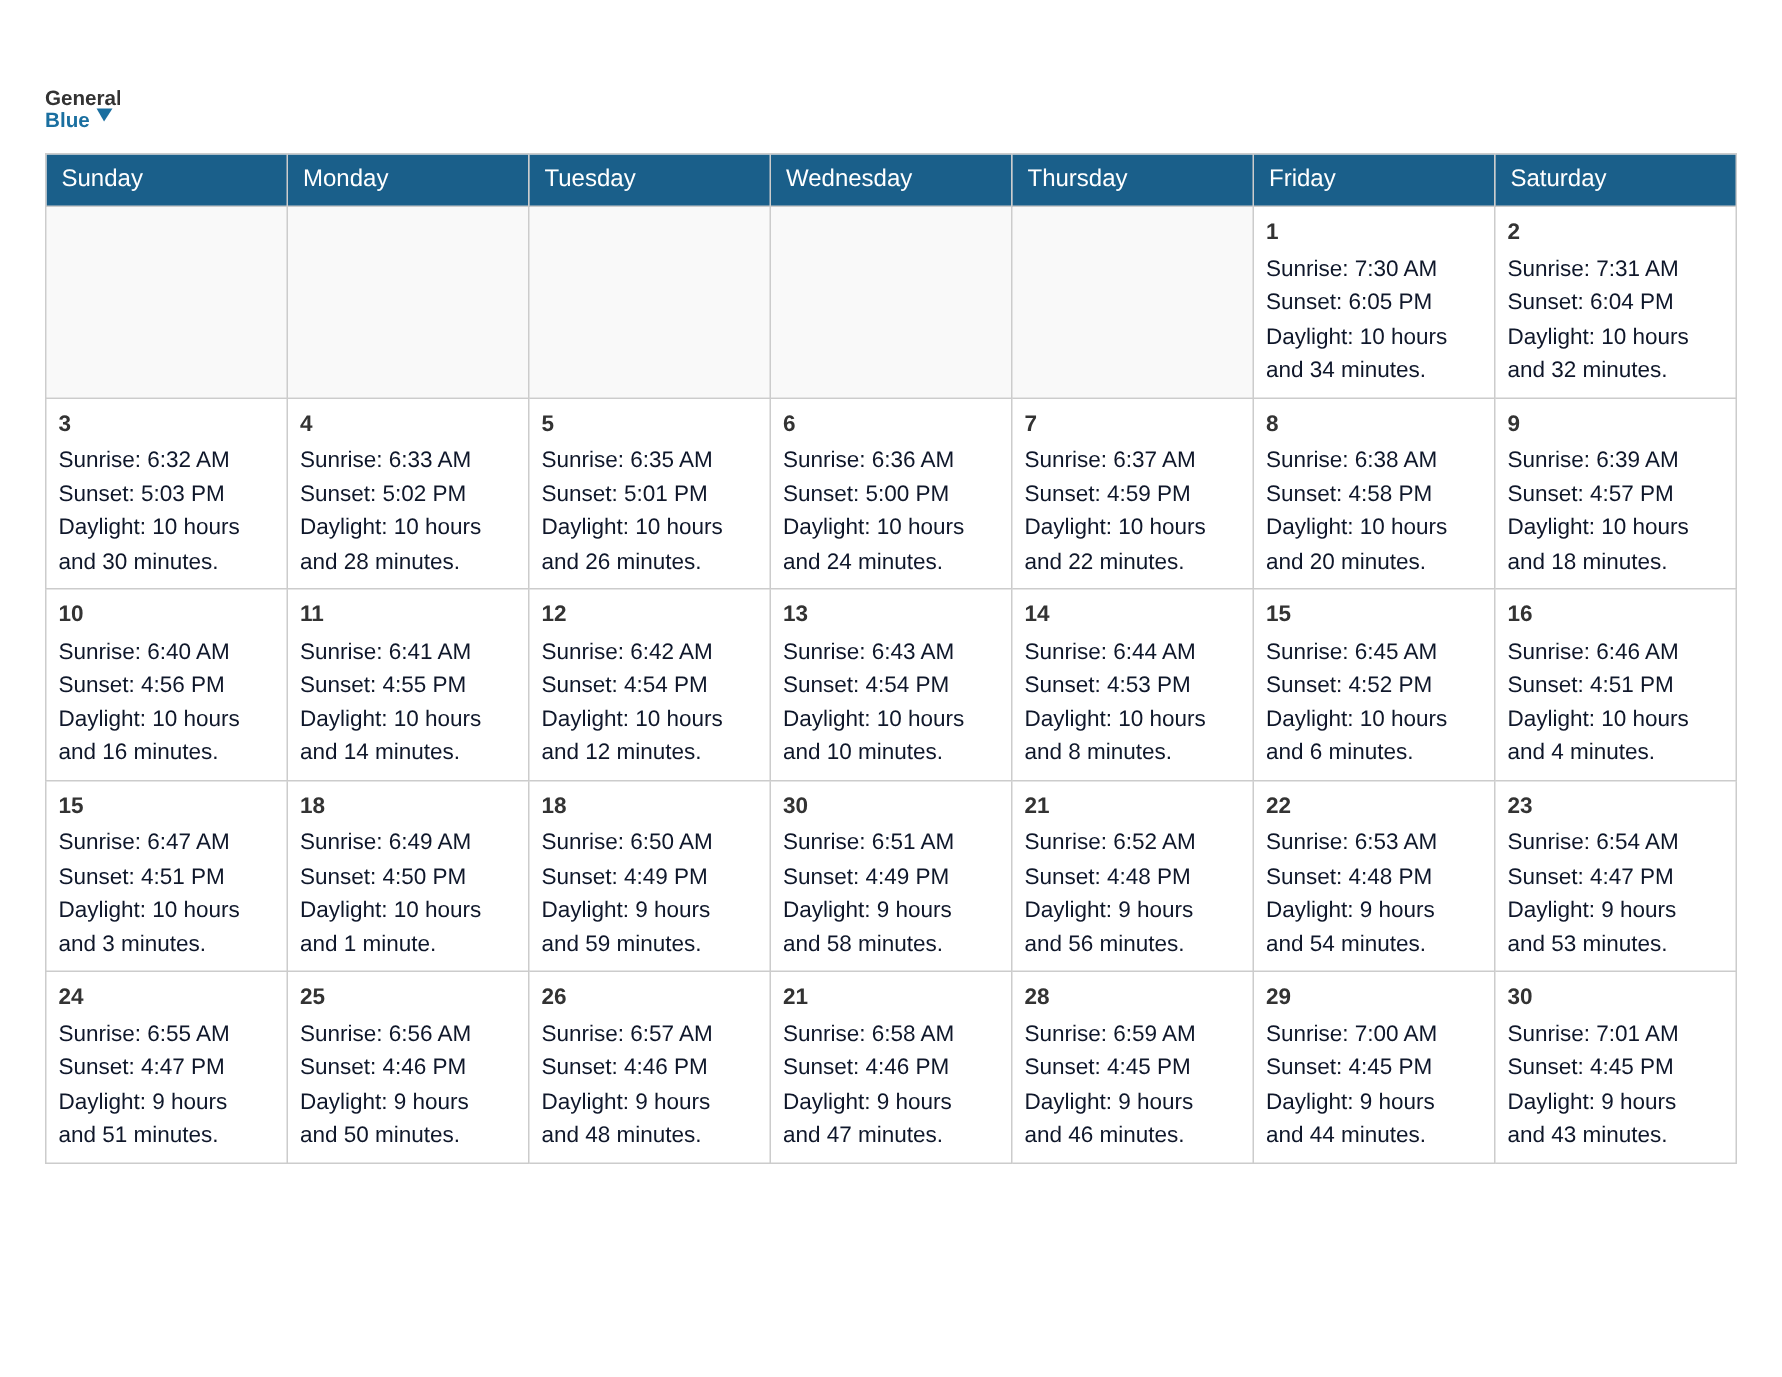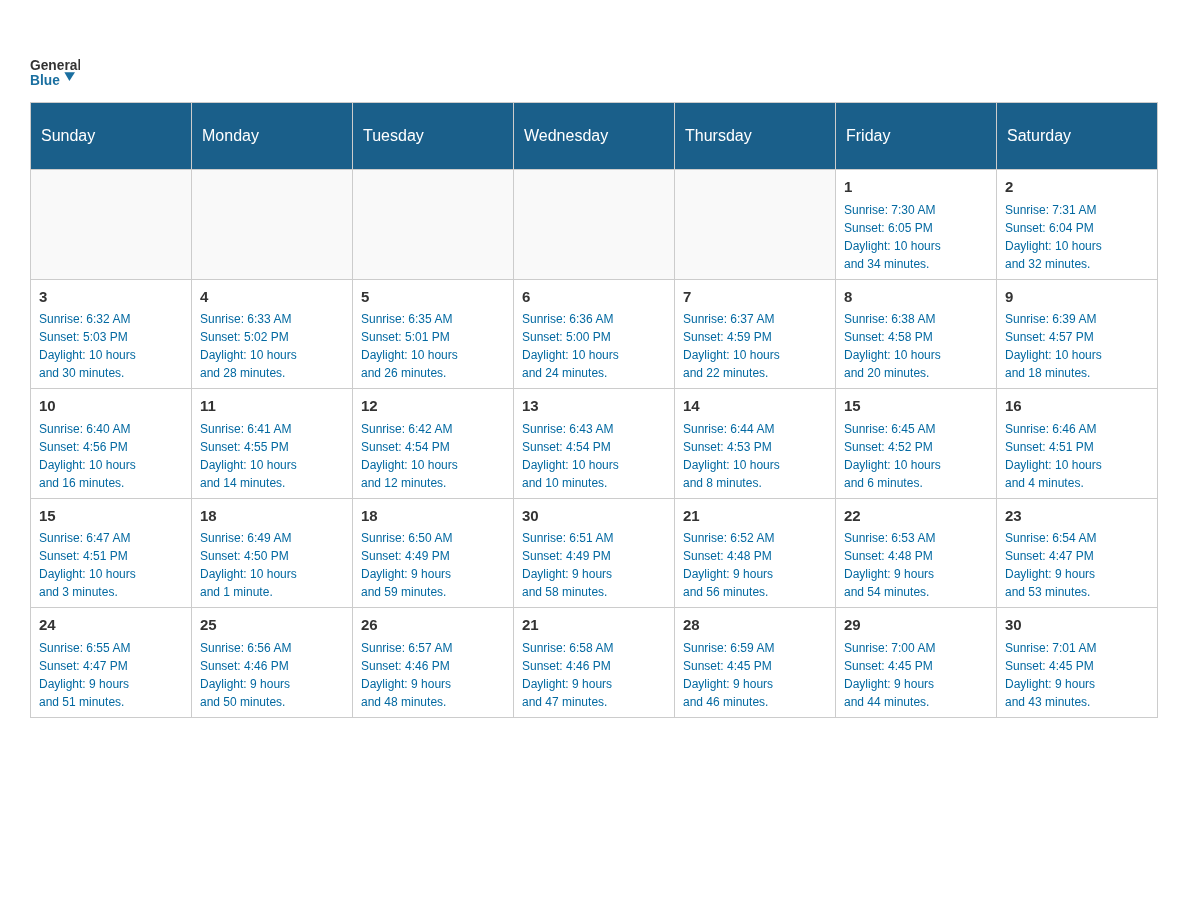--- a/index.html
+++ b/index.html
@@ -37,21 +37,21 @@
       margin-top: 4px;
     }
     .calendar {
       width: 100%;
       border-collapse: collapse;
       margin-top: 8px;
     }
     .calendar th {
       background-color: #1a5f8a;
       color: #fff;
-      padding: 24px 10px;
+      padding: 8px 10px;
       font-size: 16px;
       font-weight: normal;
       text-align: left;
       border: 1px solid #ccc;
     }
     .calendar td {
       vertical-align: top;
       padding: 6px 8px;
       border: 1px solid #ccc;
       width: 14.28%;
@@ -64,22 +64,22 @@
     .calendar td.empty {
       background: #f9f9f9;
     }
     .day-number {
       font-size: 15px;
       font-weight: bold;
       display: block;
       margin-bottom: 2px;
     }
     .day-info {
-      font-size: 12px;
-      color: #0369a1;
+      font-size: 15px;
+      color: #0f172a;
       line-height: 1.5;
     }
     .logo-svg {
       width: 50px;
       height: 40px;
     }
   </style>
 </head>
 <body>
 

